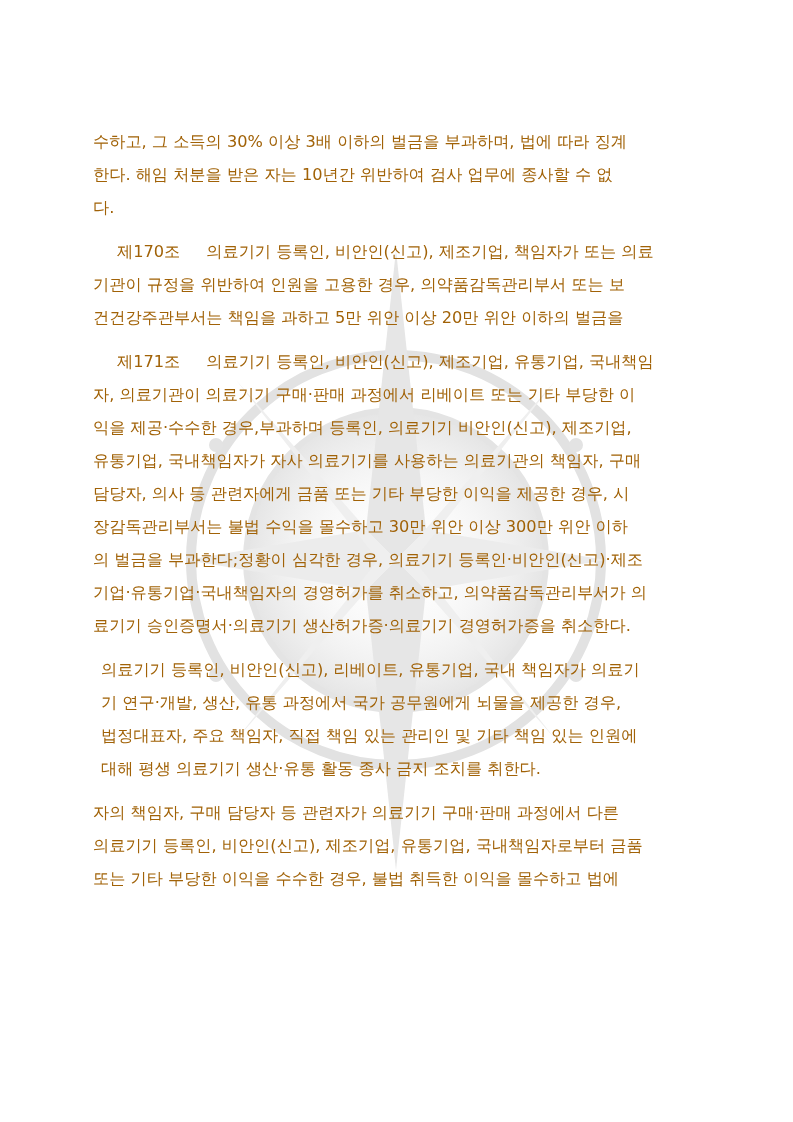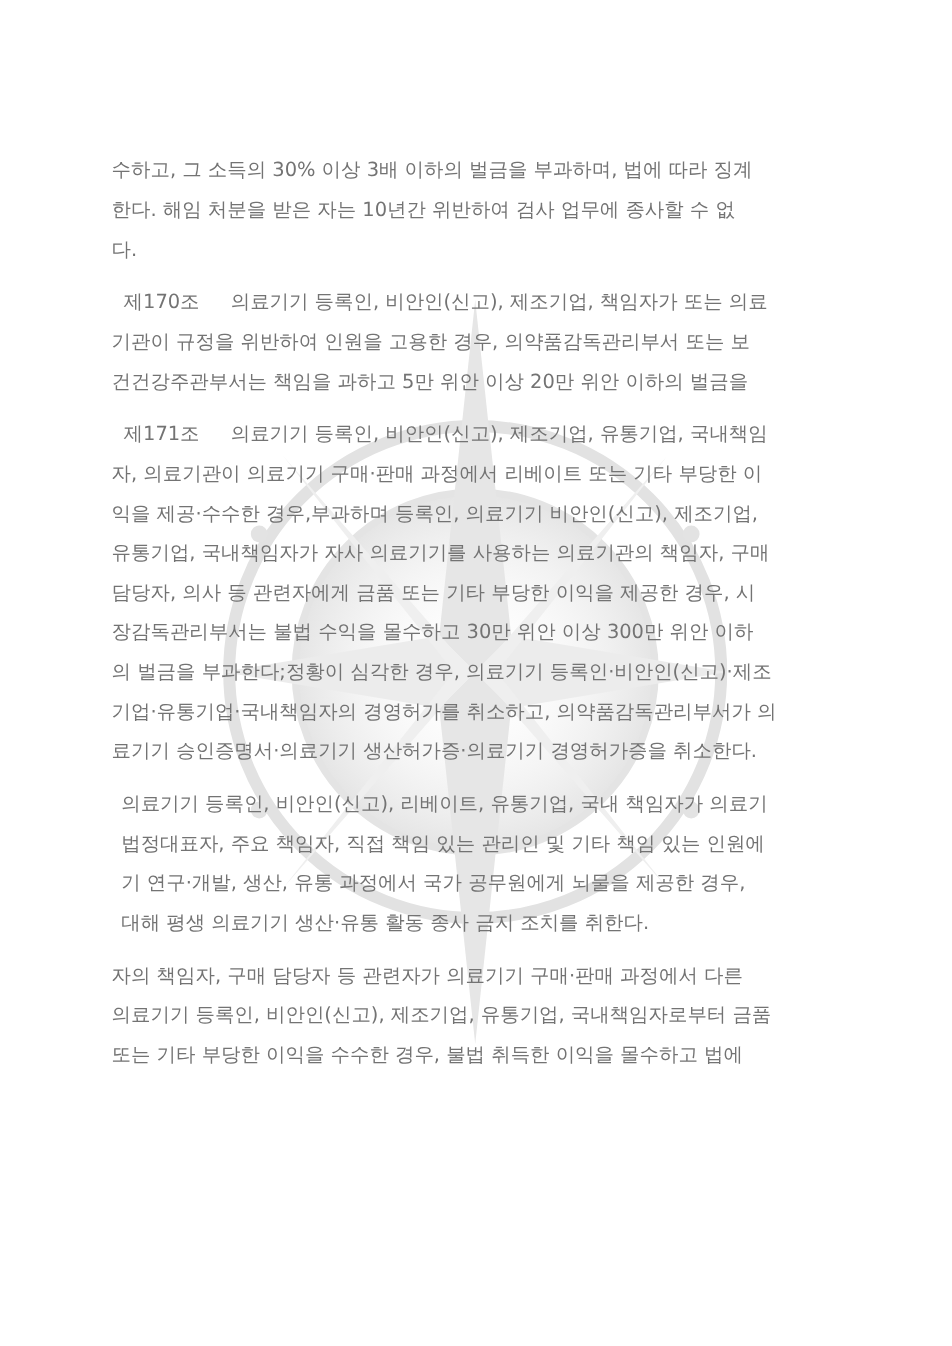--- a/index.html
+++ b/index.html
@@ -5,25 +5,25 @@
   html, body { margin: 0; padding: 0; background: #ffffff; }
   body { width: 793px; height: 1122px; position: relative; overflow: hidden; }
   .watermark {
     position: absolute; left: 176px; top: 230px; width: 440px; height: 660px;
     z-index: 0; pointer-events: none;
   }
   .page {
     position: absolute; left: 93px; top: 125px; width: 612px;
     z-index: 1;
     font-family: "DejaVu Sans", "Liberation Sans", sans-serif;
-    font-size: 16.2px; line-height: 33px; color: #737373;
+    font-size: 16.2px; line-height: 33px; color: #a16207;
     letter-spacing: 0px;
   }
   .para { margin: 0 0 11px 0; text-align: justify; text-align-last: left; word-break: keep-all; }
-  .para.indent-article .art { margin-left: 10px; margin-right: 26px; }
+  .para.indent-article .art { margin-left: 24px; margin-right: 26px; }
   .para.indent-plain { text-indent: 8px; }
   .line { display: block; white-space: nowrap; }
 </style>
 </head>
 <body>
 
 <svg class="watermark" viewBox="0 0 440 660" xmlns="http://www.w3.org/2000/svg">
   <defs>
     <radialGradient id="wg" cx="50%" cy="50%" r="50%">
       <stop offset="0%" stop-color="#ffffff" stop-opacity="0"></stop>
@@ -70,22 +70,22 @@
     <span class="line">유통기업, 국내책임자가 자사 의료기기를 사용하는 의료기관의 책임자, 구매</span>
     <span class="line">담당자, 의사 등 관련자에게 금품 또는 기타 부당한 이익을 제공한 경우, 시</span>
     <span class="line">장감독관리부서는 불법 수익을 몰수하고 30만 위안 이상 300만 위안 이하</span>
     <span class="line">의 벌금을 부과한다;정황이 심각한 경우, 의료기기 등록인·비안인(신고)·제조</span>
     <span class="line">기업·유통기업·국내책임자의 경영허가를 취소하고, 의약품감독관리부서가 의</span>
     <span class="line">료기기 승인증명서·의료기기 생산허가증·의료기기 경영허가증을 취소한다.</span>
   </div>
 
   <div class="para indent-plain">
     <span class="line">의료기기 등록인, 비안인(신고), 리베이트, 유통기업, 국내 책임자가 의료기</span>
+    <span class="line">기 연구·개발, 생산, 유통 과정에서 국가 공무원에게 뇌물을 제공한 경우,</span>
     <span class="line">법정대표자, 주요 책임자, 직접 책임 있는 관리인 및 기타 책임 있는 인원에</span>
-    <span class="line">기 연구·개발, 생산, 유통 과정에서 국가 공무원에게 뇌물을 제공한 경우,</span>
     <span class="line">대해 평생 의료기기 생산·유통 활동 종사 금지 조치를 취한다.</span>
   </div>
 
   <div class="para indent-article">
     <span class="line">자의 책임자, 구매 담당자 등 관련자가 의료기기 구매·판매 과정에서 다른</span>
     <span class="line">의료기기 등록인, 비안인(신고), 제조기업, 유통기업, 국내책임자로부터 금품</span>
     <span class="line">또는 기타 부당한 이익을 수수한 경우, 불법 취득한 이익을 몰수하고 법에</span>
   </div>
 </div>
 

